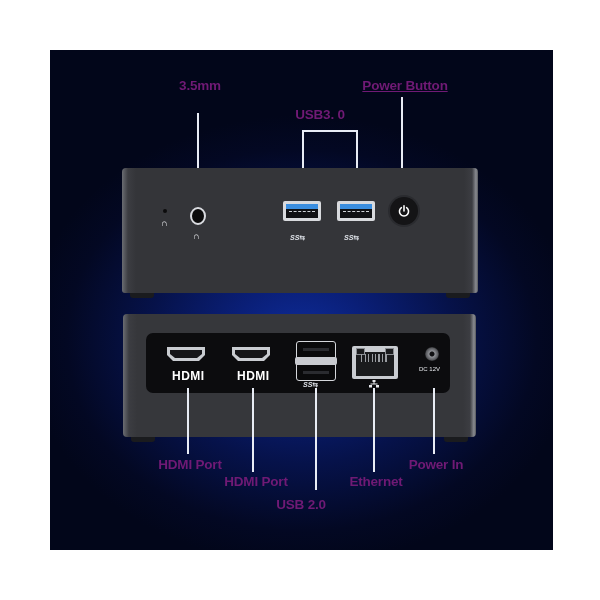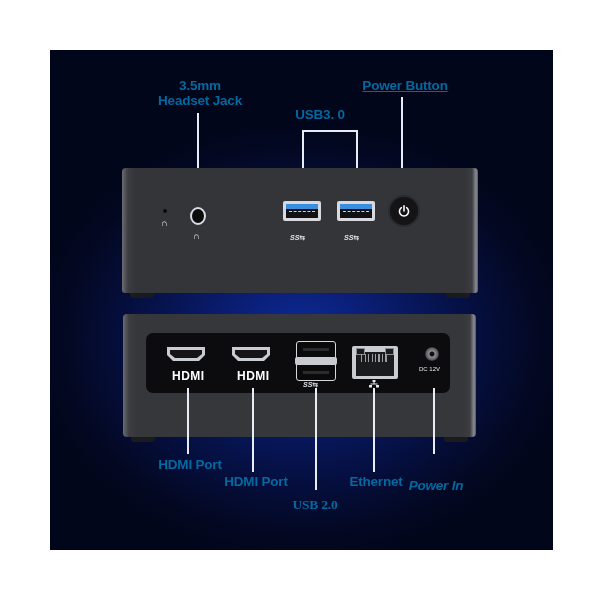--- a/index.html
+++ b/index.html
@@ -1,19 +1,19 @@
 <!DOCTYPE html>
 <html><head>
 <meta charset="utf-8">
 <style>
   html, body { margin:0; padding:0; }
   body { width:600px; height:600px; background:#ffffff; position:relative; overflow:hidden; font-family:"Liberation Sans", "DejaVu Sans", sans-serif; }
   .panel { position:absolute; left:50px; top:50px; width:503px; height:500px;
     background: radial-gradient(ellipse 55% 45% at 50% 58%, #0e2c9a 0%, #0a1f78 25%, #06124a 55%, #030823 85%, #02061a 100%); }
-  .label { position:absolute; color:#0369a1; font-weight:bold; font-size:13.5px; text-align:center; line-height:15px; white-space:nowrap; letter-spacing:-0.2px; }
+  .label { position:absolute; color:#701a75; font-weight:bold; font-size:13.5px; text-align:center; line-height:15px; white-space:nowrap; letter-spacing:-0.2px; }
   .line { position:absolute; background:#e8ecf5; width:2px; }
   .hline { position:absolute; background:#e8ecf5; height:2px; }
 
   
   .dev-front { position:absolute; left:122px; top:168px; width:356px; height:125px;
     background: linear-gradient(90deg,#6a6c72 0px,#3c3d42 6px,#343539 14px,#343539 342px,#3c3d42 350px,#8a8c92 354px,#55575c 356px);
     border-radius:4px 4px 3px 3px; }
   .foot { position:absolute; width:24px; height:5px; background:#1a1b1e; border-radius:0 0 3px 3px; }
   .dev-back { position:absolute; left:123px; top:314px; width:353px; height:123px;
     background: linear-gradient(90deg,#6a6c72 0px,#3c3d42 6px,#36373b 14px,#36373b 340px,#3c3d42 347px,#8a8c92 351px,#55575c 353px);
@@ -46,21 +46,20 @@
   .dc-text { position:absolute; left:419px; top:366px; color:#e6e8ec; font-size:6px; }
   .eth-icon { position:absolute; left:369px; top:380px; width:10px; height:8px; }
 </style>
 </head>
 <body>
 
 <div class="panel"></div>
 
 <div class="label" style="left:150px;top:78px;width:100px;">
   <div>3.5mm</div>
-  <div>Headset Jack</div>
 </div>
 <div class="label" style="left:280px;top:107px;width:80px;">USB3. 0</div>
 <div class="label" style="left:350px;top:78px;width:110px;text-decoration:underline;">Power Button</div>
 
 <div class="line" style="left:197px;top:113px;height:79px;"></div>
 <div class="hline" style="left:302px;top:130px;width:56px;"></div>
 <div class="line" style="left:302px;top:130px;height:67px;"></div>
 <div class="line" style="left:356px;top:130px;height:67px;"></div>
 <div class="line" style="left:401px;top:97px;height:96px;"></div>
 
@@ -135,15 +134,15 @@
 <div class="dc-text">DC 12V</div>
 
 <div class="line" style="left:187px;top:388px;height:66px;"></div>
 <div class="line" style="left:252px;top:388px;height:84px;"></div>
 <div class="line" style="left:315px;top:388px;height:102px;"></div>
 <div class="line" style="left:373px;top:388px;height:84px;"></div>
 <div class="line" style="left:433px;top:388px;height:66px;"></div>
 
 <div class="label" style="left:150px;top:457px;width:80px;">HDMI Port</div>
 <div class="label" style="left:216px;top:474px;width:80px;">HDMI Port</div>
-<div class="label" style="left:280px;top:497px;width:70px;font-family:Liberation Serif, serif;">USB 2.0</div>
+<div class="label" style="left:266px;top:497px;width:70px;">USB 2.0</div>
 <div class="label" style="left:336px;top:474px;width:80px;">Ethernet</div>
-<div class="label" style="left:396px;top:478px;width:80px;font-style:italic;">Power In</div>
+<div class="label" style="left:396px;top:457px;width:80px;">Power In</div>
 
 </body></html>

